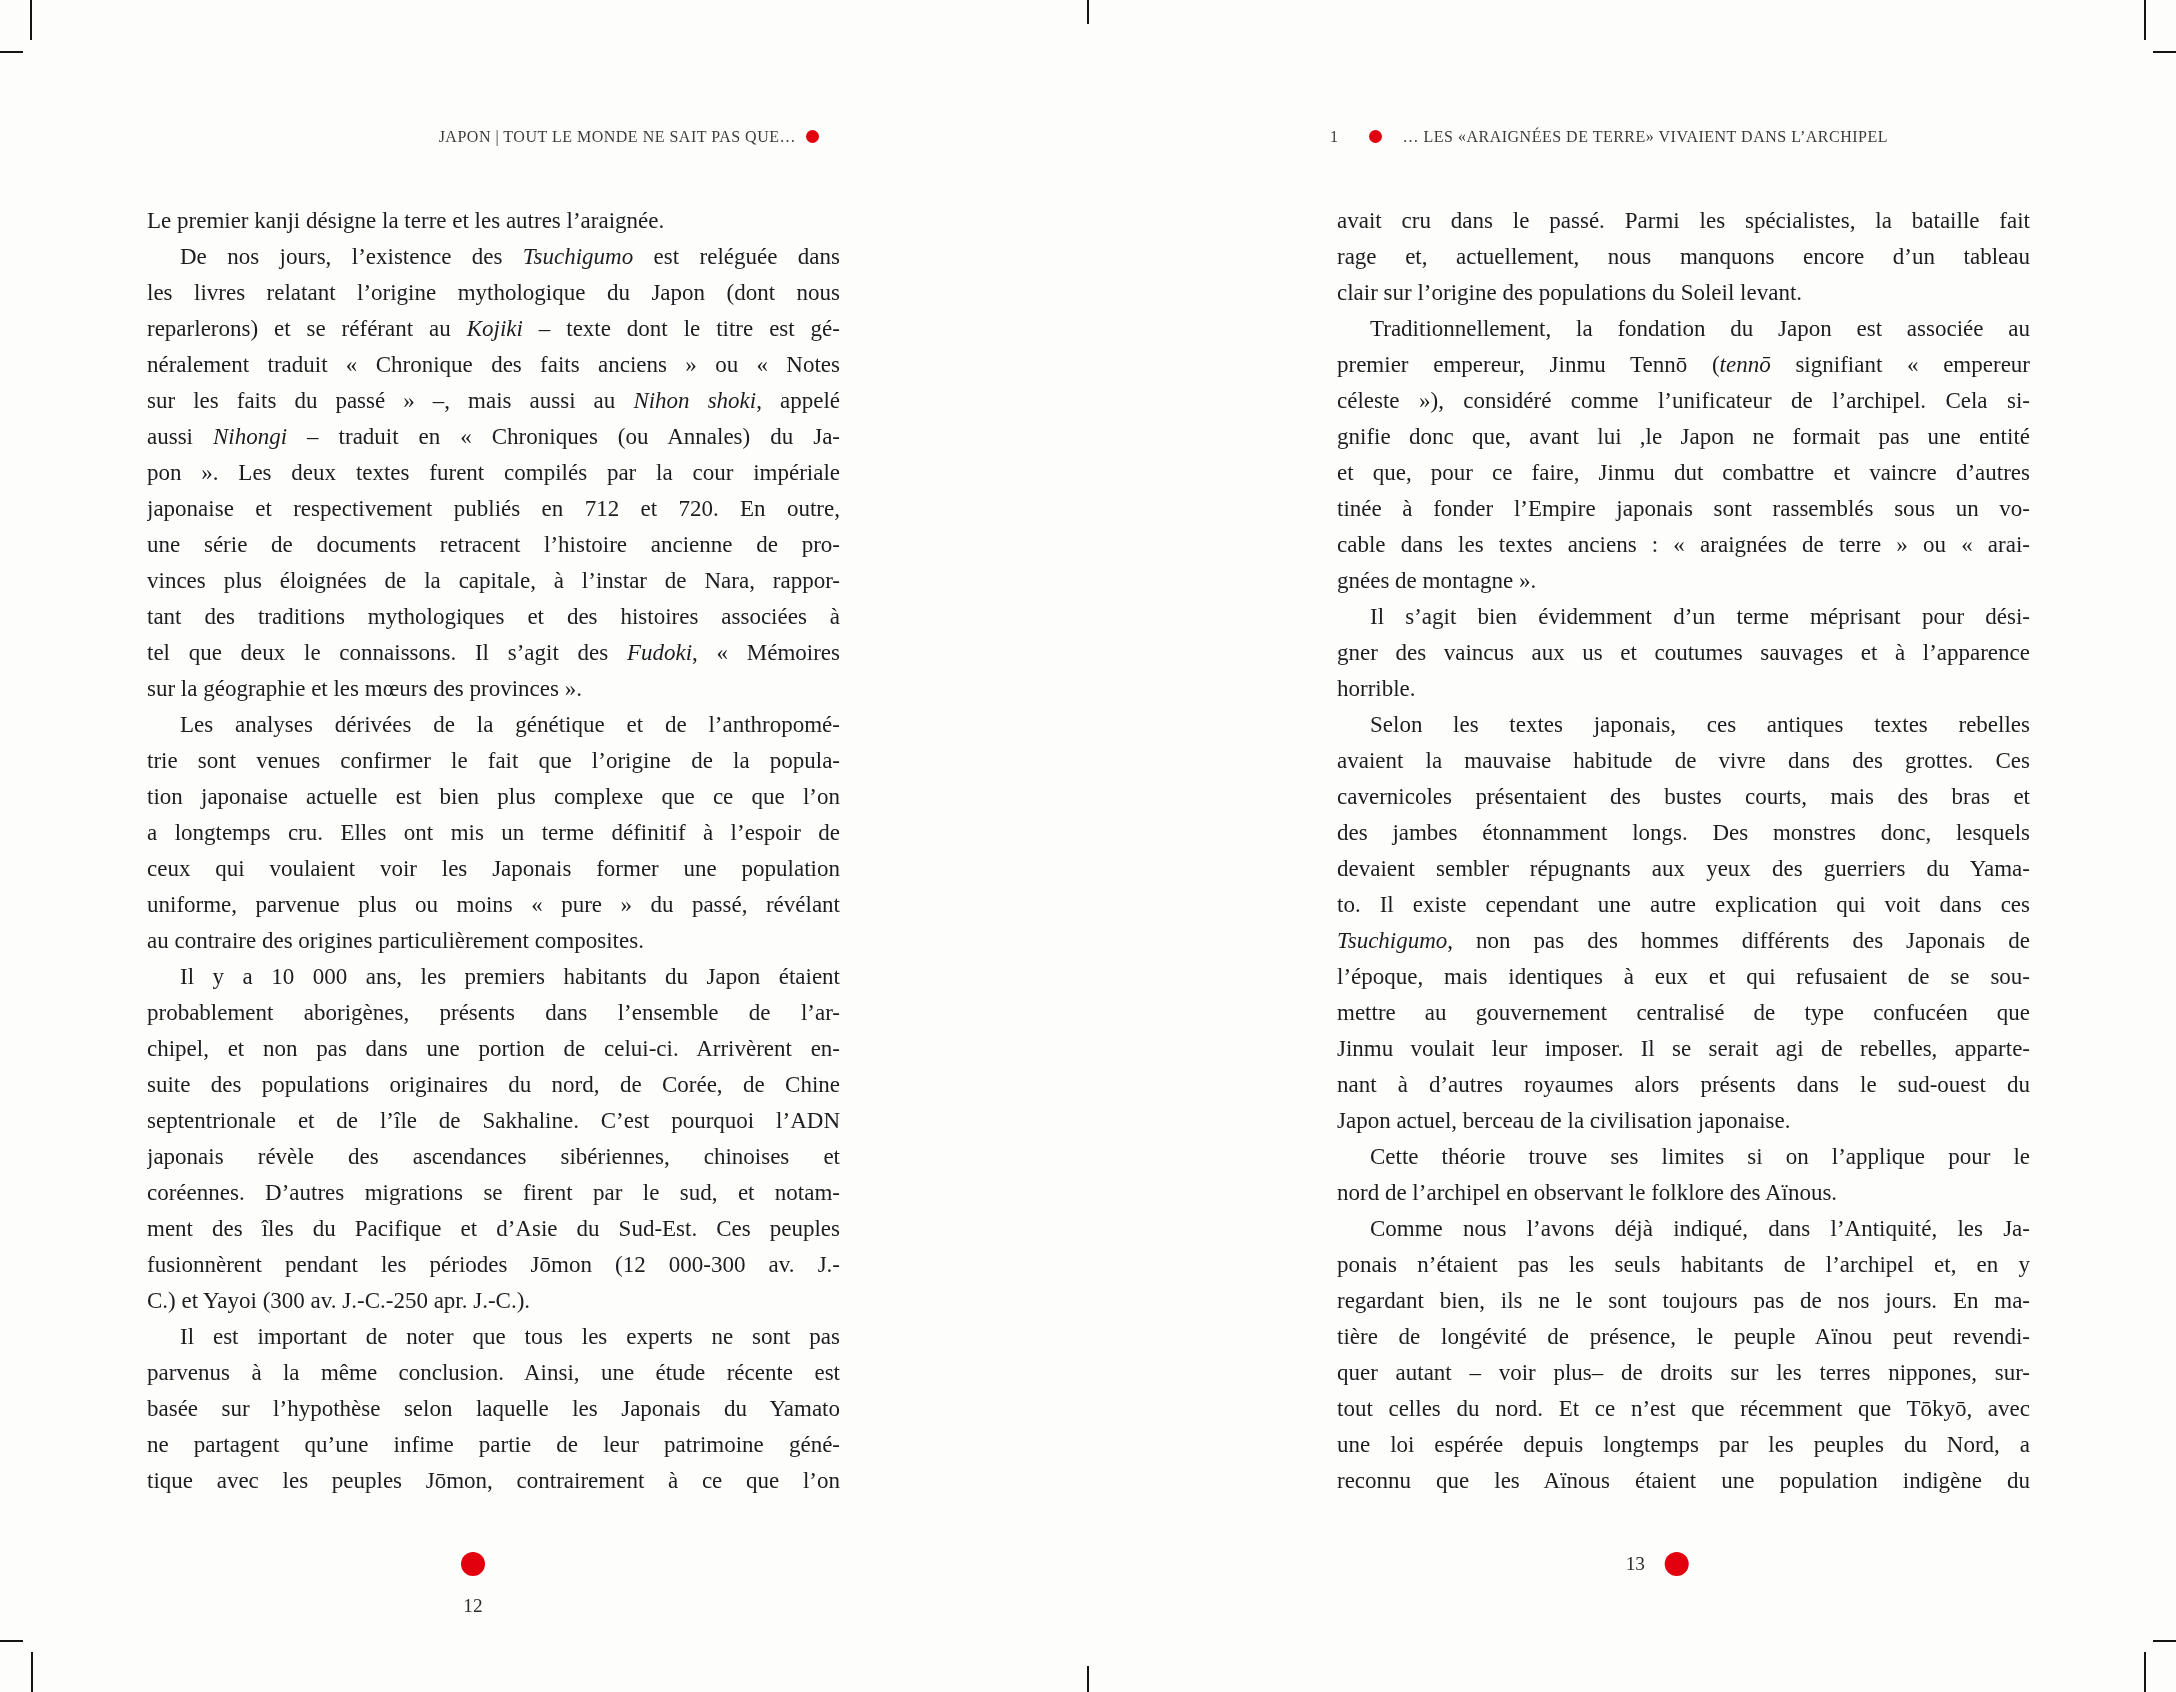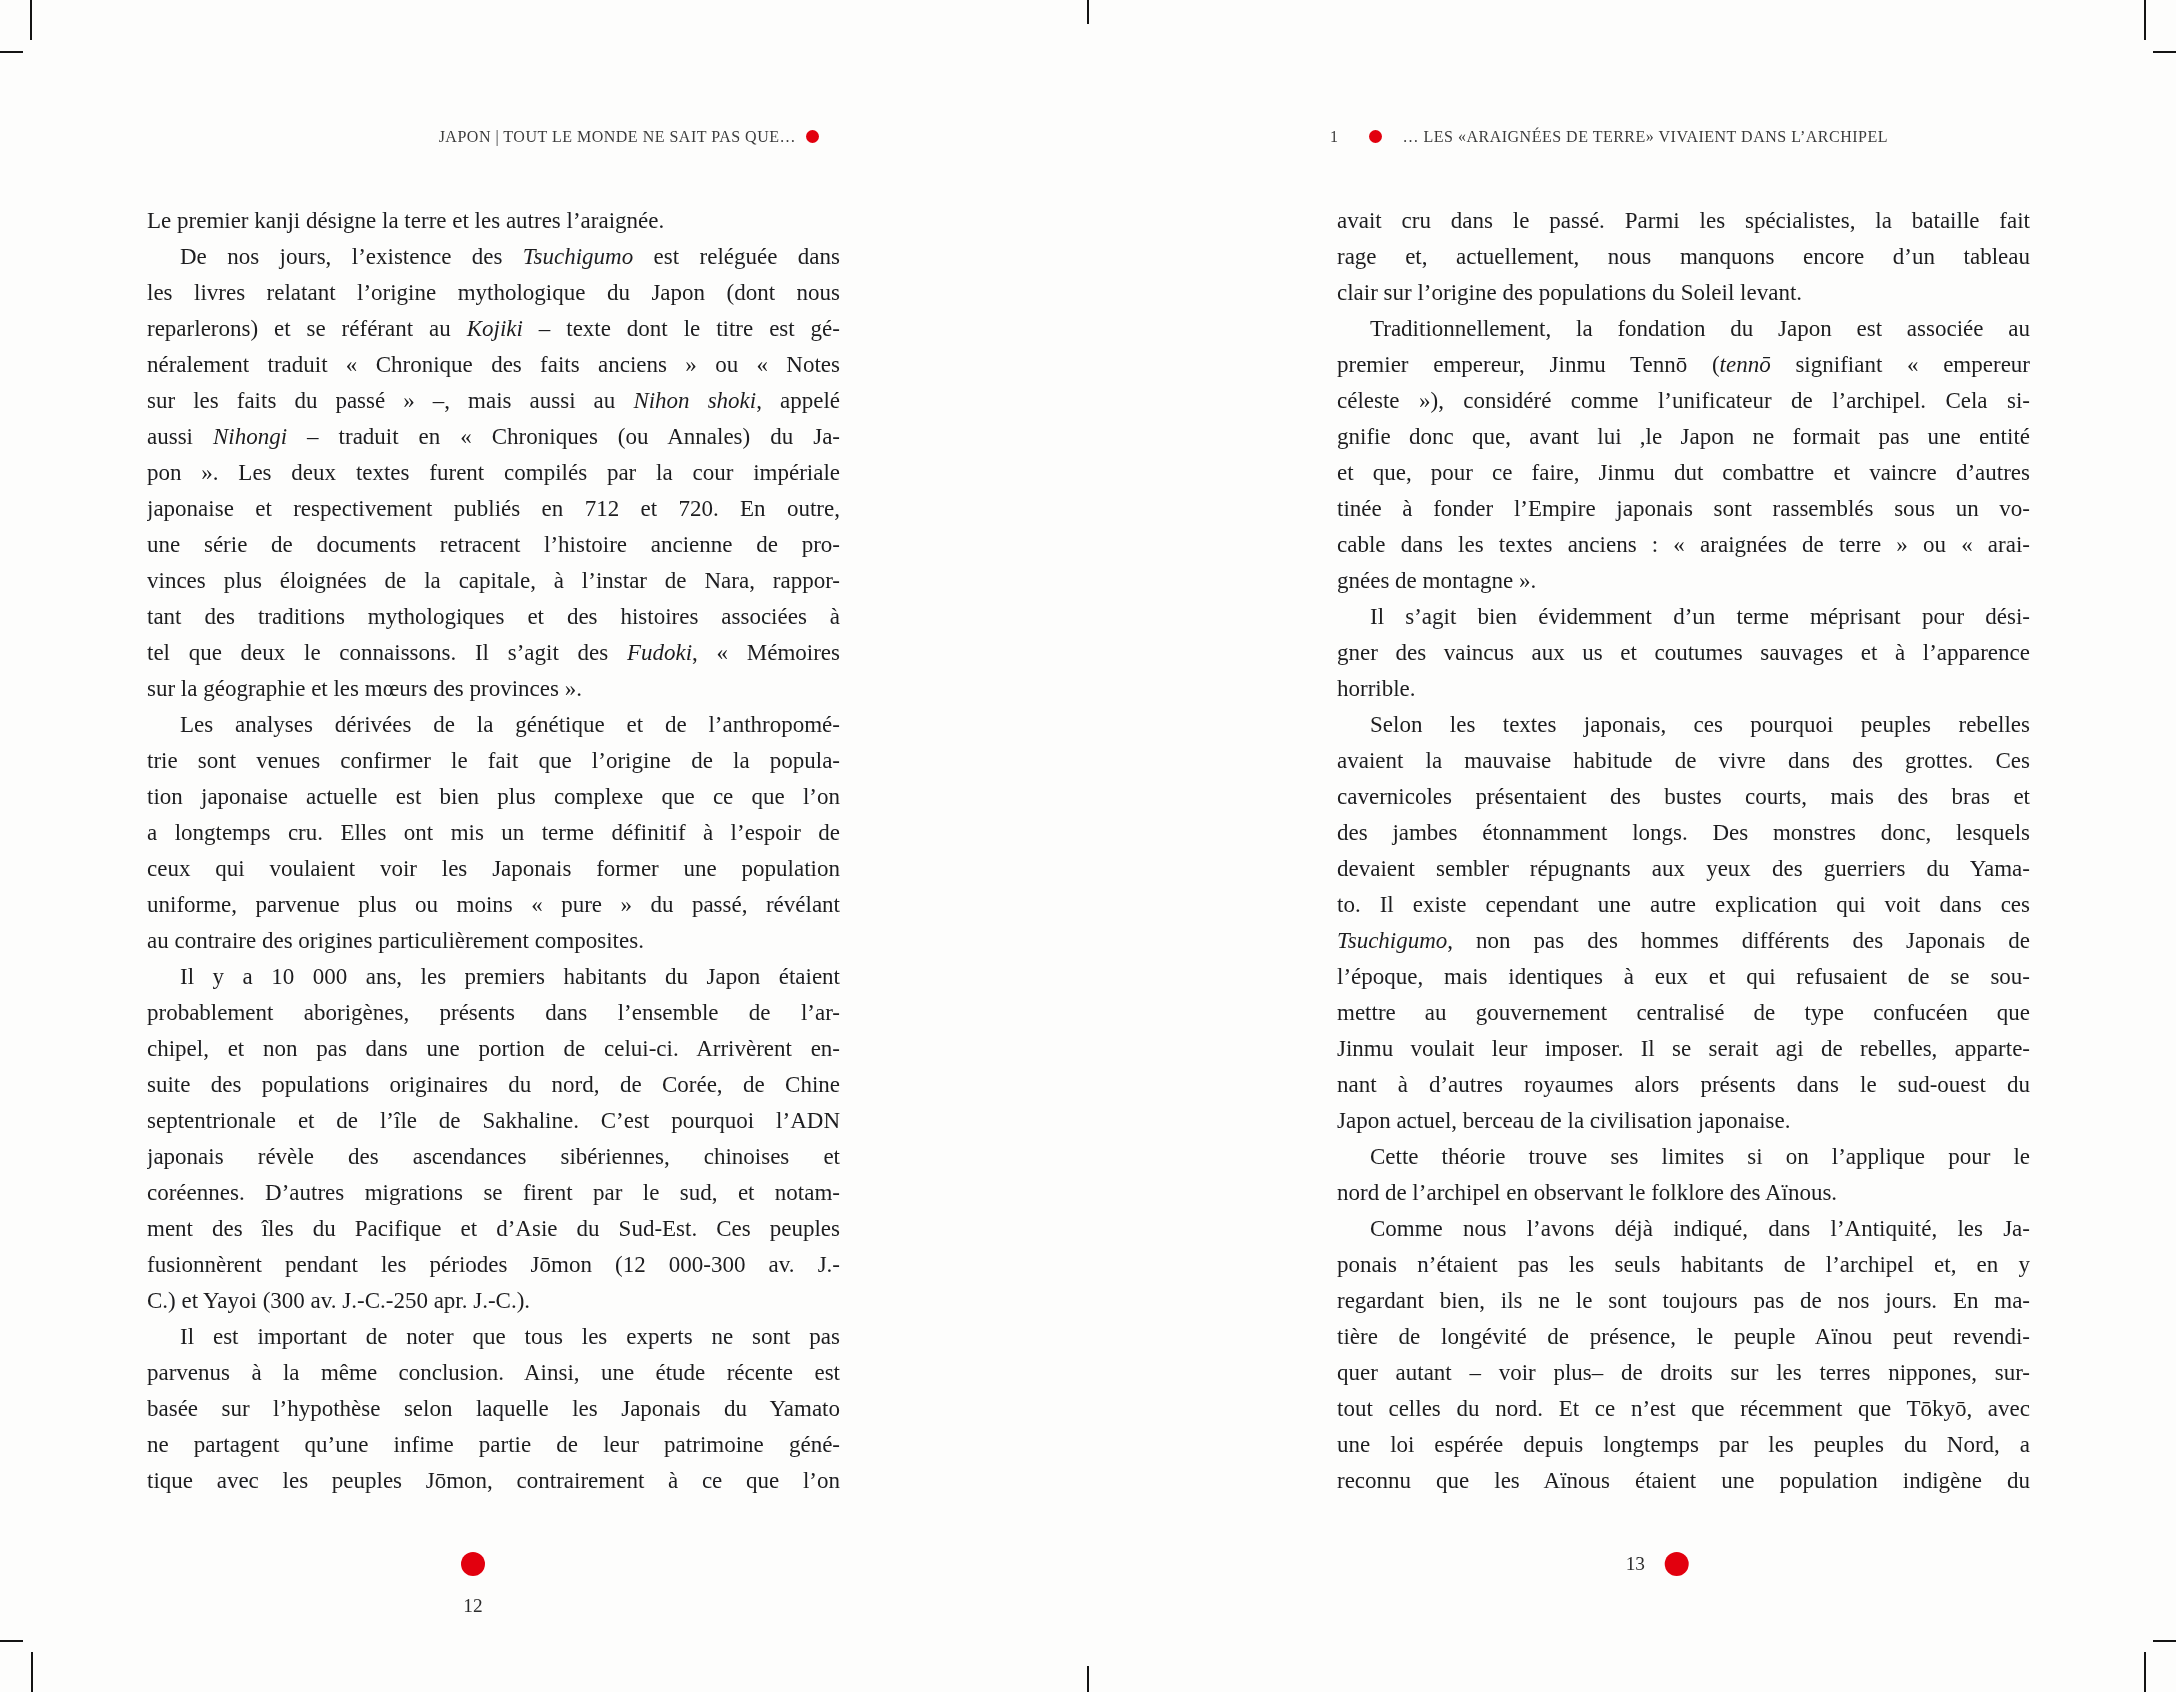--- a/index.html
+++ b/index.html
@@ -173,21 +173,21 @@
       <div class="line"><span>premier empereur, Jinmu Tennō (</span><span class="it">tennō</span><span> signifiant « empereur</span></div>
       <div class="line"><span>céleste »), considéré comme l’unificateur de l’archipel. Cela si-</span></div>
       <div class="line"><span>gnifie donc que, avant lui ,le Japon ne formait pas une entité</span></div>
       <div class="line"><span>et que, pour ce faire, Jinmu dut combattre et vaincre d’autres</span></div>
       <div class="line"><span>tinée à fonder l’Empire japonais sont rassemblés sous un vo-</span></div>
       <div class="line"><span>cable dans les textes anciens : « araignées de terre » ou « arai-</span></div>
       <div class="line no-just"><span>gnées de montagne ».</span></div>
       <div class="line indent"><span>Il s’agit bien évidemment d’un terme méprisant pour dési-</span></div>
       <div class="line"><span>gner des vaincus aux us et coutumes sauvages et à l’apparence</span></div>
       <div class="line no-just"><span>horrible.</span></div>
-      <div class="line indent"><span>Selon les textes japonais, ces pourquoi peuples rebelles</span></div>
+      <div class="line indent"><span>Selon les textes japonais, ces antiques textes rebelles</span></div>
       <div class="line"><span>avaient la mauvaise habitude de vivre dans des grottes. Ces</span></div>
       <div class="line"><span>cavernicoles présentaient des bustes courts, mais des bras et</span></div>
       <div class="line"><span>des jambes étonnamment longs. Des monstres donc, lesquels</span></div>
       <div class="line"><span>devaient sembler répugnants aux yeux des guerriers du Yama-</span></div>
       <div class="line"><span>to. Il existe cependant une autre explication qui voit dans ces</span></div>
       <div class="line"><span class="it">Tsuchigumo</span><span>, non pas des hommes différents des Japonais de</span></div>
       <div class="line"><span>l’époque, mais identiques à eux et qui refusaient de se sou-</span></div>
       <div class="line"><span>mettre au gouvernement centralisé de type confucéen que</span></div>
       <div class="line"><span>Jinmu voulait leur imposer. Il se serait agi de rebelles, apparte-</span></div>
       <div class="line"><span>nant à d’autres royaumes alors présents dans le sud-ouest du</span></div>

